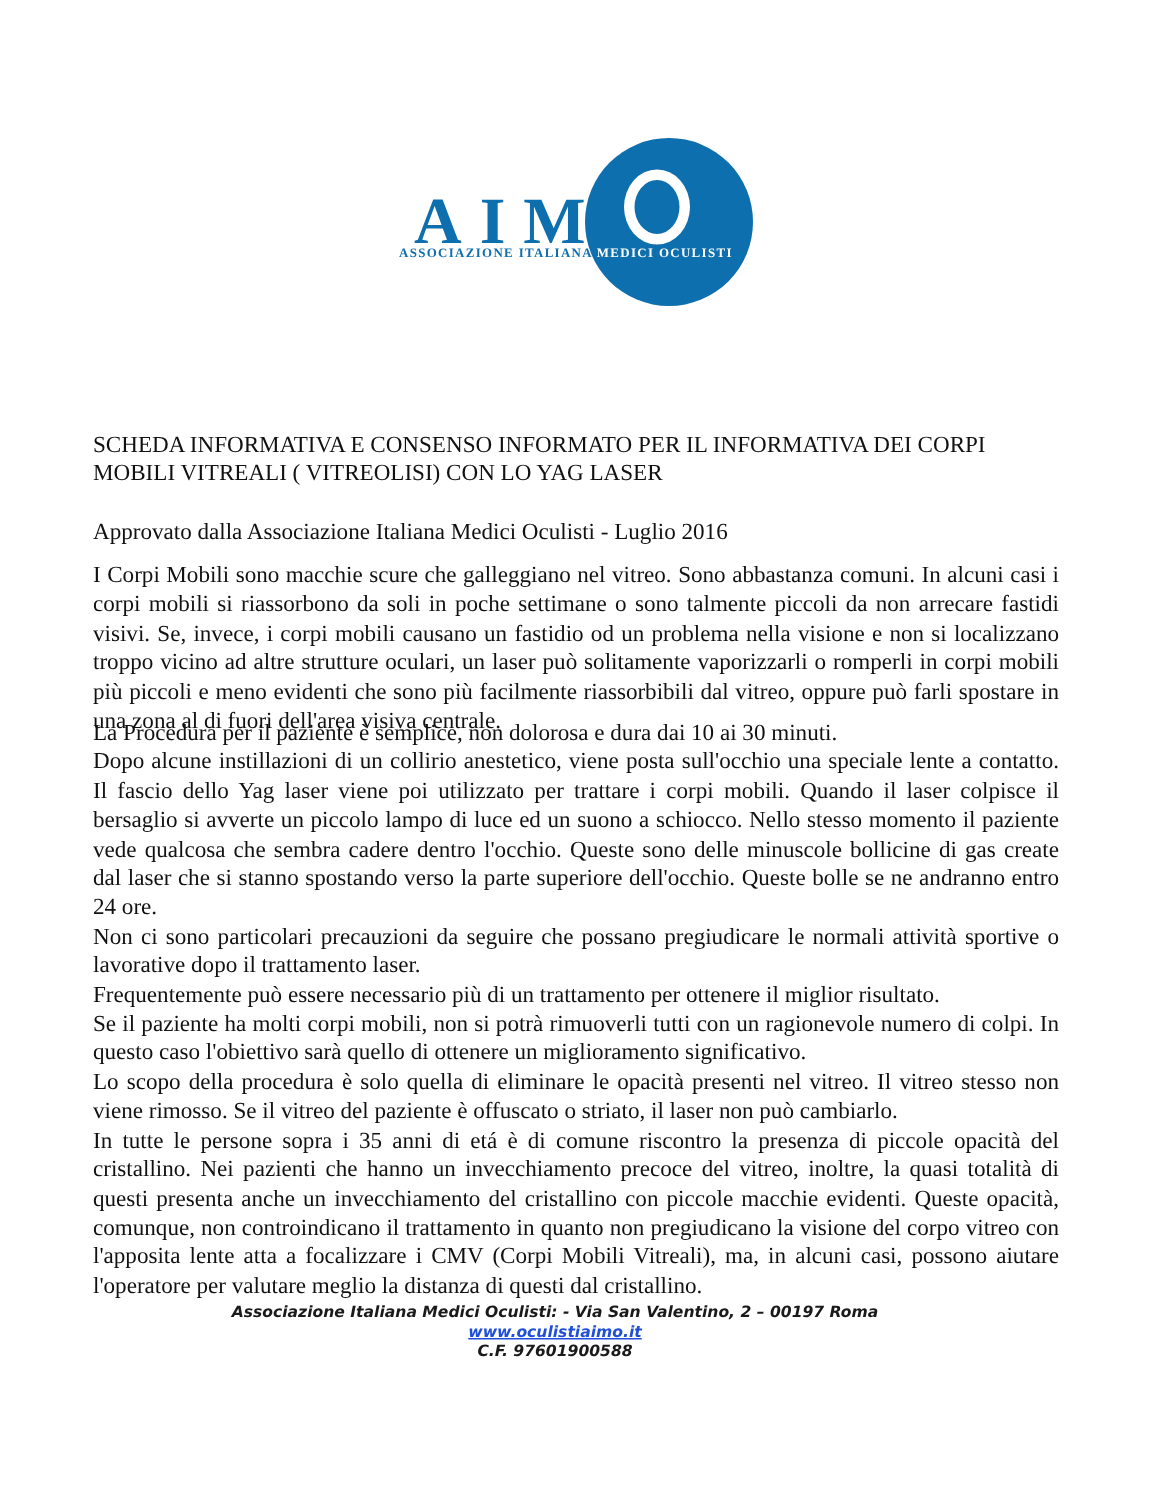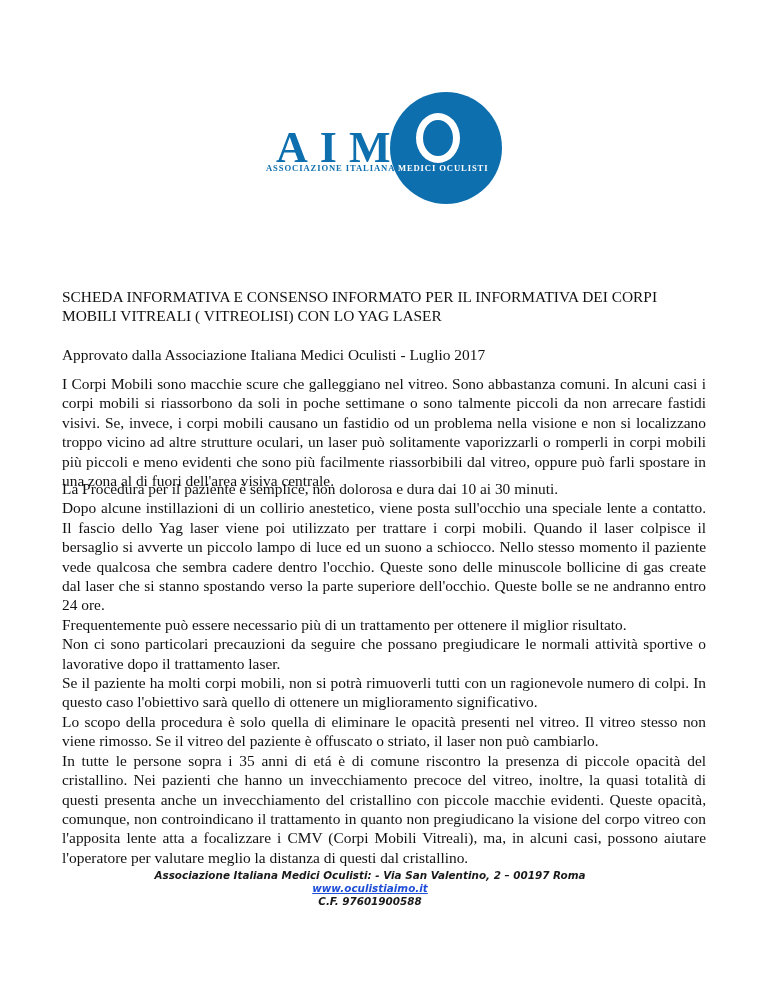--- a/index.html
+++ b/index.html
@@ -31,27 +31,27 @@
 <body>
 
 <div class="logo">
   <div class="logo-circle"></div>
   <div class="logo-letters">AIM</div>
   <div class="logo-o"></div>
   <div class="logo-sub"><span>ASSOCIAZIONE ITALIANA </span><span class="white">MEDICI OCULISTI</span></div>
 </div>
 
 <div class="doc title">SCHEDA INFORMATIVA E CONSENSO INFORMATO PER IL INFORMATIVA DEI CORPI MOBILI VITREALI ( VITREOLISI) CON LO YAG LASER</div>
-<div class="doc approved">Approvato dalla Associazione Italiana Medici Oculisti - Luglio 2017</div>
+<div class="doc approved">Approvato dalla Associazione Italiana Medici Oculisti - Luglio 2016</div>
 <div class="doc p1">I Corpi Mobili sono macchie scure che galleggiano nel vitreo. Sono abbastanza comuni. In alcuni casi i corpi mobili si riassorbono da soli in poche settimane o sono talmente piccoli da non arrecare fastidi visivi. Se, invece, i corpi mobili causano un fastidio od un problema nella visione e non si localizzano troppo vicino ad altre strutture oculari, un laser può solitamente vaporizzarli o romperli in corpi mobili più piccoli e meno evidenti che sono più facilmente riassorbibili dal vitreo, oppure può farli spostare in una zona al di fuori dell'area visiva centrale.</div>
 <div class="doc p2">
   <p>La Procedura per il paziente è semplice, non dolorosa e dura dai 10 ai 30 minuti.</p>
   <p>Dopo alcune instillazioni di un collirio anestetico, viene posta sull'occhio una speciale lente a contatto. Il fascio dello Yag laser viene poi utilizzato per trattare i corpi mobili. Quando il laser colpisce il bersaglio si avverte un piccolo lampo di luce ed un suono a schiocco. Nello stesso momento il paziente vede qualcosa che sembra cadere dentro l'occhio. Queste sono delle minuscole bollicine di gas create dal laser che si stanno spostando verso la parte superiore dell'occhio. Queste bolle se ne andranno entro 24 ore.</p>
+  <p>Non ci sono particolari precauzioni da seguire che possano pregiudicare le normali attività sportive o lavorative dopo il trattamento laser.</p>
   <p>Frequentemente può essere necessario più di un trattamento per ottenere il miglior risultato.</p>
-  <p>Non ci sono particolari precauzioni da seguire che possano pregiudicare le normali attività sportive o lavorative dopo il trattamento laser.</p>
   <p>Se il paziente ha molti corpi mobili, non si potrà rimuoverli tutti con un ragionevole numero di colpi. In questo caso l'obiettivo sarà quello di ottenere un miglioramento significativo.</p>
   <p>Lo scopo della procedura è solo quella di eliminare le opacità presenti nel vitreo. Il vitreo stesso non viene rimosso. Se il vitreo del paziente è offuscato o striato, il laser non può cambiarlo.</p>
   <p>In tutte le persone sopra i 35 anni di etá è di comune riscontro la presenza di piccole opacità del cristallino. Nei pazienti che hanno un invecchiamento precoce del vitreo, inoltre, la quasi totalità di questi presenta anche un invecchiamento del cristallino con piccole macchie evidenti. Queste opacità, comunque, non controindicano il trattamento in quanto non pregiudicano la visione del corpo vitreo con l'apposita lente atta a focalizzare i CMV (Corpi Mobili Vitreali), ma, in alcuni casi, possono aiutare l'operatore per valutare meglio la distanza di questi dal cristallino.</p>
 </div>
 
 <div class="footer">
   <div>Associazione Italiana Medici Oculisti:  - Via San Valentino, 2  – 00197  Roma</div>
   <div><a href="www.oculistiaimo.it" style="color: rgb(31, 79, 216);">www.oculistiaimo.it</a></div>
   <div>C.F. 97601900588</div>
 </div>

